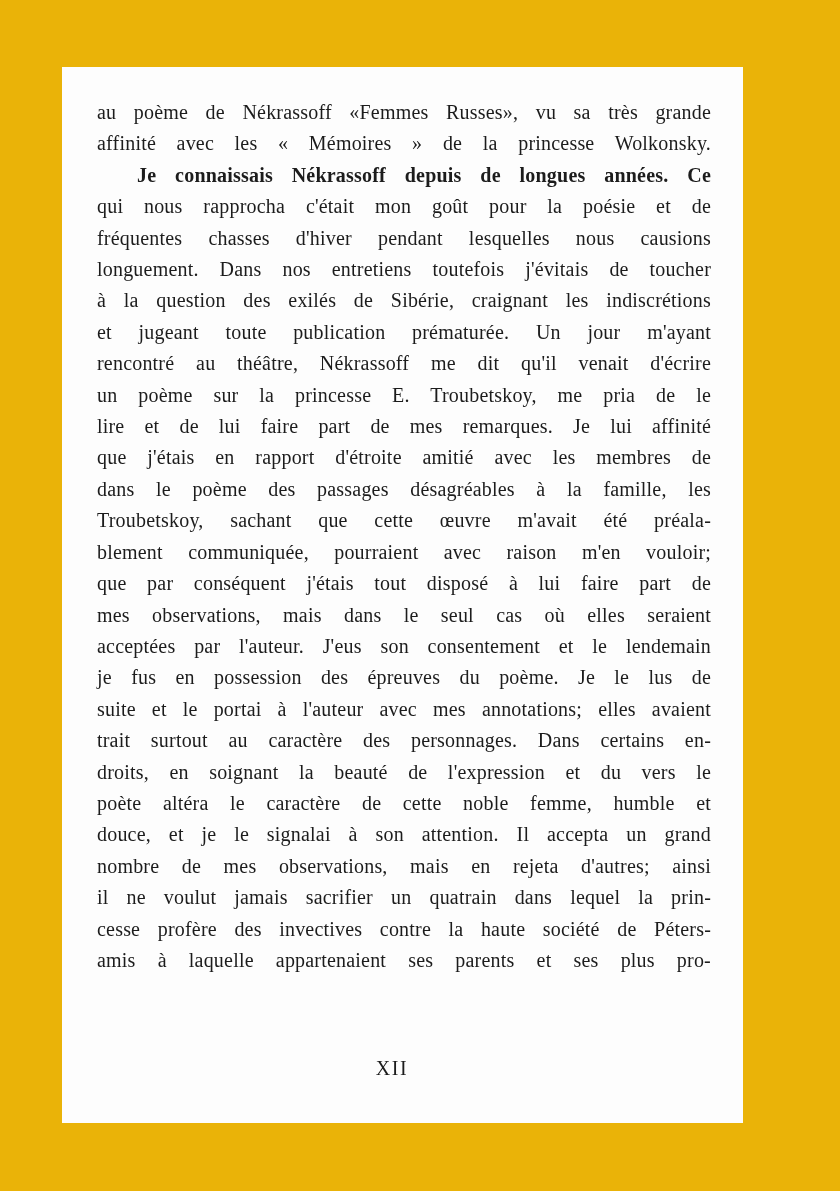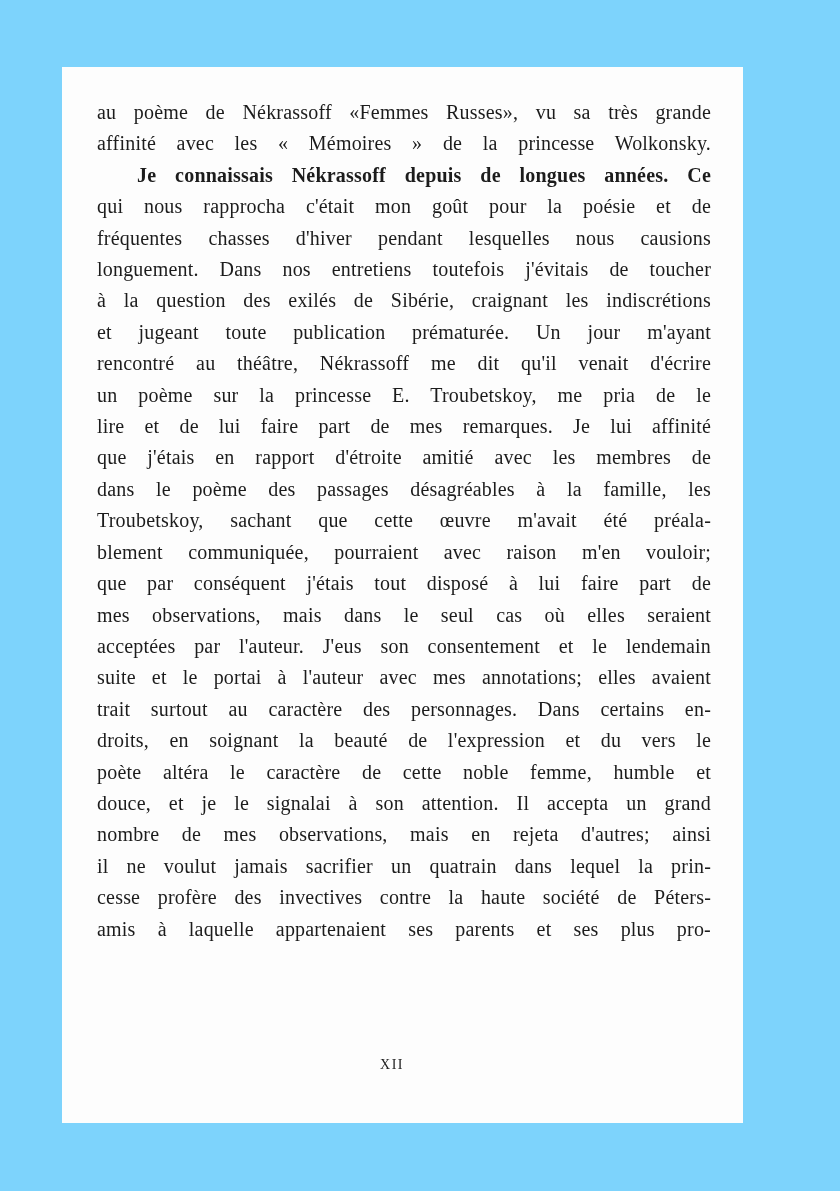--- a/index.html
+++ b/index.html
@@ -4,21 +4,21 @@
 <style>
   html, body {
     margin: 0;
     padding: 0;
     background: #ffffff;
   }
   .canvas {
     position: relative;
     width: 840px;
     height: 1191px;
-    background: #7dd3fc;
+    background: #eab308;
     overflow: hidden;
     font-family: "Liberation Serif", "DejaVu Serif", serif;
   }
   
   .scan-page {
     position: absolute;
     left: 62px;
     top: 67px;
     width: 681px;
     height: 1056px;
@@ -44,21 +44,21 @@
     text-indent: 40px;
     font-weight: bold;
   }
   .folio {
     position: absolute;
     left: 97px;
     top: 1057px;
     width: 614px;
     text-align: center;
     transform: translateX(-12px);
-    font-size: 14px;
+    font-size: 20px;
     letter-spacing: 1.5px;
     color: #1c1c1c;
   }
 </style>
 </head>
 <body>
 
 <div class="canvas">
   <div class="scan-page"></div>
 
@@ -74,20 +74,21 @@
     <div class="line">rencontré au théâtre, Nékrassoff me dit qu'il venait d'écrire</div>
     <div class="line">un poème sur la princesse E. Troubetskoy, me pria de le</div>
     <div class="line">lire et de lui faire part de mes remarques. Je lui affinité</div>
     <div class="line">que j'étais en rapport d'étroite amitié avec les membres de</div>
     <div class="line">dans le poème des passages désagréables à la famille, les</div>
     <div class="line">Troubetskoy, sachant que cette œuvre m'avait été préala-</div>
     <div class="line">blement communiquée, pourraient avec raison m'en vouloir;</div>
     <div class="line">que par conséquent j'étais tout disposé à lui faire part de</div>
     <div class="line">mes observations, mais dans le seul cas où elles seraient</div>
     <div class="line">acceptées par l'auteur. J'eus son consentement et le lendemain</div>
+    <div class="line">je fus en possession des épreuves du poème. Je le lus de</div>
     <div class="line">suite et le portai à l'auteur avec mes annotations; elles avaient</div>
     <div class="line">trait surtout au caractère des personnages. Dans certains en-</div>
     <div class="line">droits, en soignant la beauté de l'expression et du vers le</div>
     <div class="line">poète altéra le caractère de cette noble femme, humble et</div>
     <div class="line">douce, et je le signalai à son attention. Il accepta un grand</div>
     <div class="line">nombre de mes observations, mais en rejeta d'autres; ainsi</div>
     <div class="line">il ne voulut jamais sacrifier un quatrain dans lequel la prin-</div>
     <div class="line">cesse profère des invectives contre la haute société de Péters-</div>
     <div class="line">amis à laquelle appartenaient ses parents et ses plus pro-</div>
   </div>

